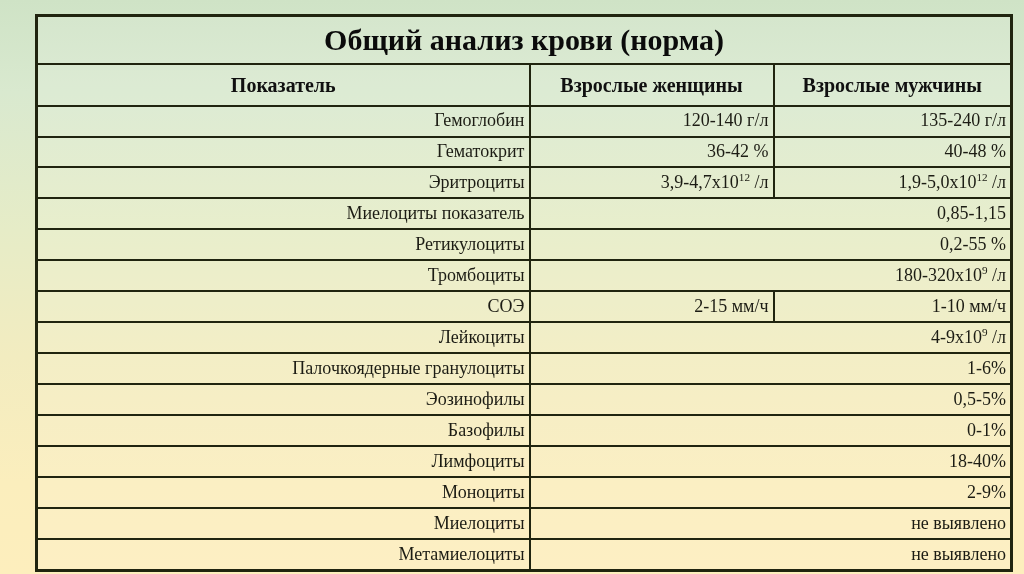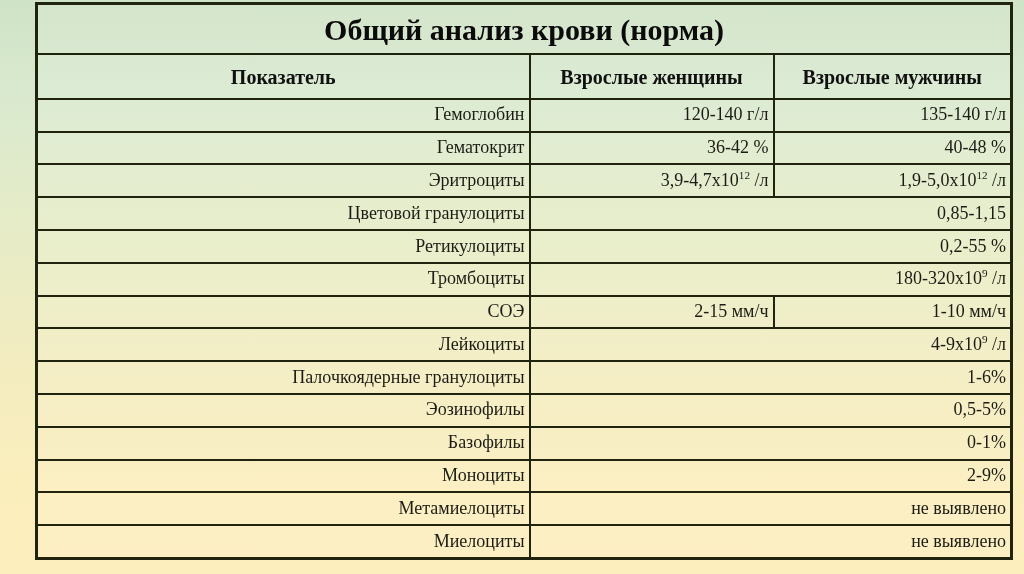--- a/index.html
+++ b/index.html
@@ -30,20 +30,21 @@
     height: 558px;
     border-collapse: collapse;
     table-layout: fixed;
     background: rgba(255,255,255,0.10);
   }
   table.blood, table.blood td {
     border: 2px solid #20240f;
   }
   table.blood {
     border-width: 3px;
+    margin-top: 12px;
   }
   td {
     text-align: center;
     vertical-align: middle;
     padding: 0 4px;
     color: #1c1c14;
     font-size: 18px;
     line-height: 1.1;
     overflow: hidden;
     white-space: nowrap;
@@ -86,37 +87,37 @@
       </tr>
       <tr class="header-row">
         <td>Показатель</td>
         <td>Взрослые женщины</td>
         <td>Взрослые мужчины</td>
       </tr>
 
       <tr class="data-row">
         <td>Гемоглобин</td>
         <td>120-140 г/л</td>
-        <td>135-140 г/л</td>
+        <td>135-240 г/л</td>
       </tr>
 
       <tr class="data-row">
         <td>Гематокрит</td>
         <td>36-42 %</td>
         <td>40-48 %</td>
       </tr>
 
       <tr class="data-row">
         <td>Эритроциты</td>
         <td><span>3,9-4,7х10</span><sup>12</sup><span> /л</span></td>
         <td><span>1,9-5,0х10</span><sup>12</sup><span> /л</span></td>
       </tr>
 
       <tr class="data-row">
-        <td>Цветовой гранулоциты</td>
+        <td>Миелоциты показатель</td>
         <td colspan="2">0,85-1,15</td>
       </tr>
 
       <tr class="data-row">
         <td>Ретикулоциты</td>
         <td colspan="2">0,2-55 %</td>
       </tr>
 
       <tr class="data-row">
         <td>Тромбоциты</td>
@@ -143,30 +144,34 @@
       <tr class="data-row">
         <td>Эозинофилы</td>
         <td colspan="2">0,5-5%</td>
       </tr>
 
       <tr class="data-row">
         <td>Базофилы</td>
         <td colspan="2">0-1%</td>
       </tr>
 
+      <tr class="data-row">
+        <td>Лимфоциты</td>
+        <td colspan="2">18-40%</td>
+      </tr>
 
       <tr class="data-row">
         <td>Моноциты</td>
         <td colspan="2">2-9%</td>
       </tr>
 
       <tr class="data-row">
-        <td>Метамиелоциты</td>
+        <td>Миелоциты</td>
         <td colspan="2">не выявлено</td>
       </tr>
 
       <tr class="data-row">
-        <td>Миелоциты</td>
+        <td>Метамиелоциты</td>
         <td colspan="2">не выявлено</td>
       </tr>
     </tbody>
   </table>
 </div>
 
 </body></html>

